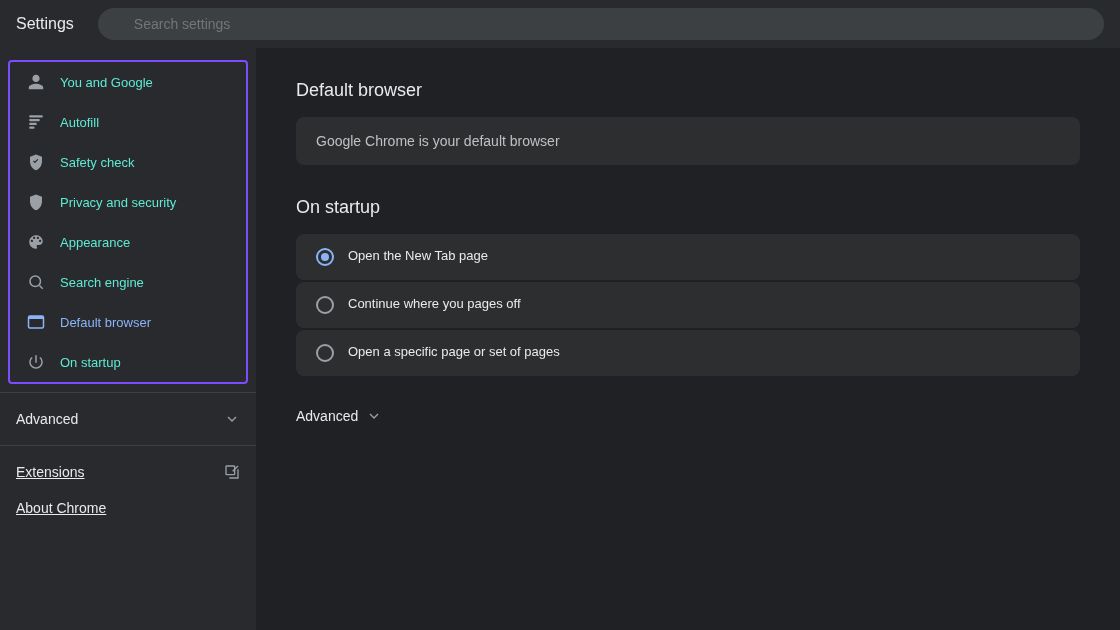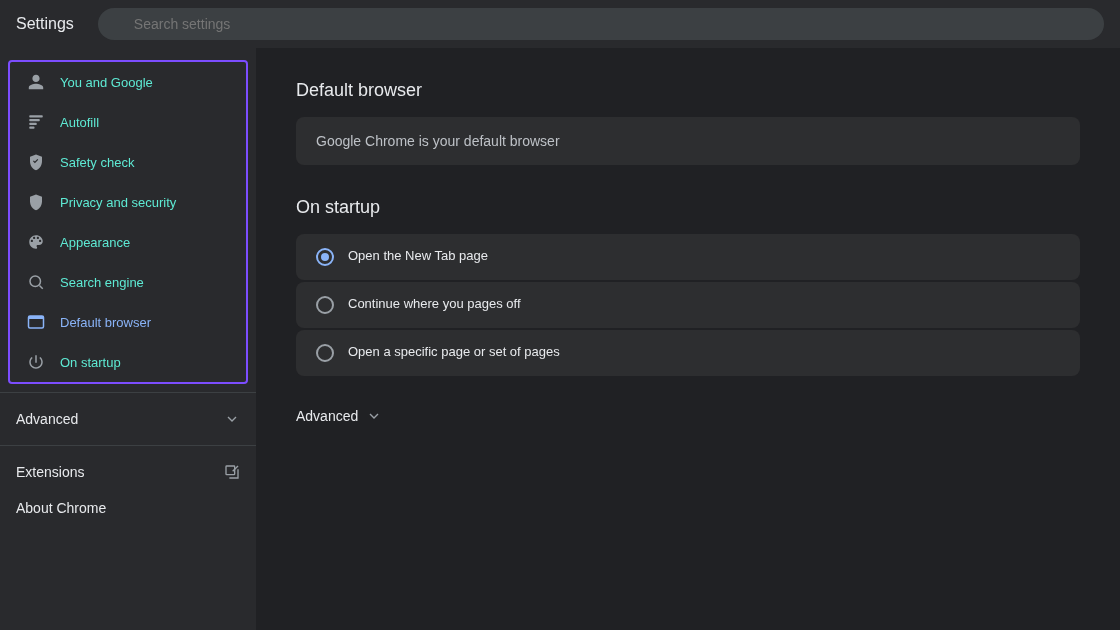--- a/index.html
+++ b/index.html
@@ -110,20 +110,21 @@
       background: #3c4043;
       margin: 8px 0;
     }
     .sidebar-bottom-item {
       display: flex;
       align-items: center;
       padding: 10px 16px;
       cursor: pointer;
       color: #e8eaed;
       gap: 14px;
+      text-decoration: underline;
     }
     .sidebar-advanced {
       display: flex;
       align-items: center;
       padding: 10px 16px;
       cursor: pointer;
       color: #e8eaed;
       gap: 14px;
       justify-content: space-between;
     }

